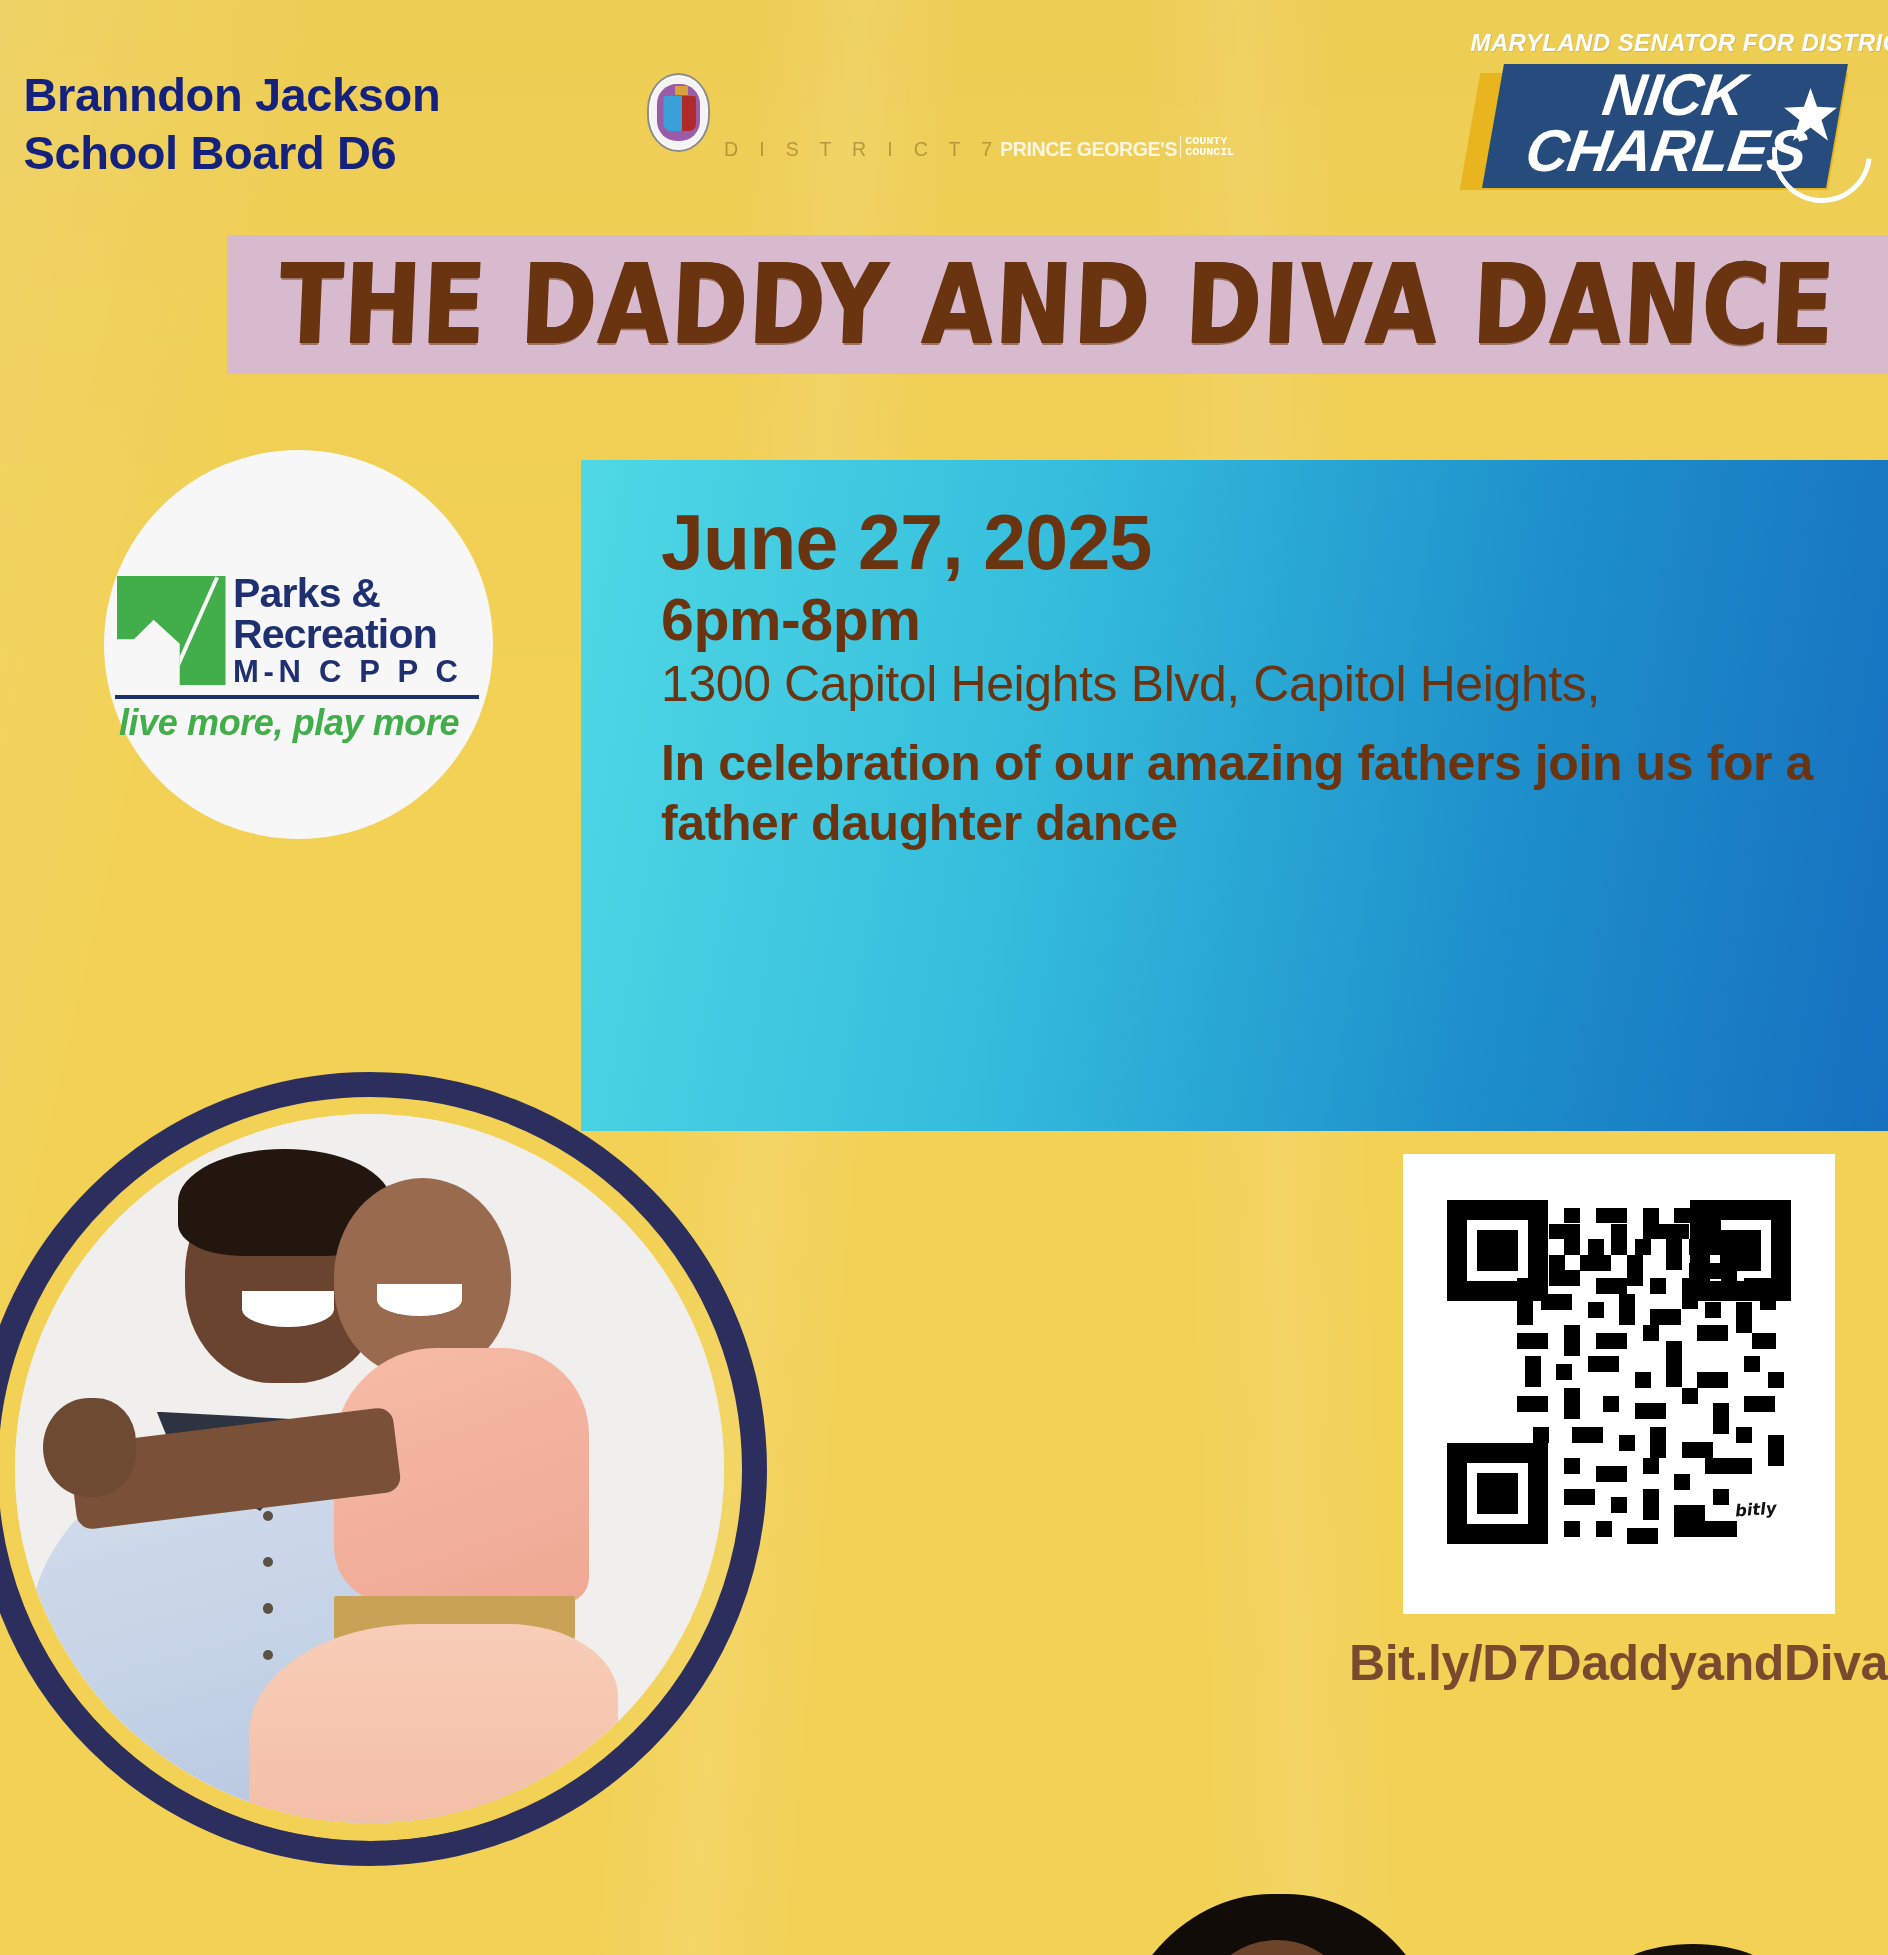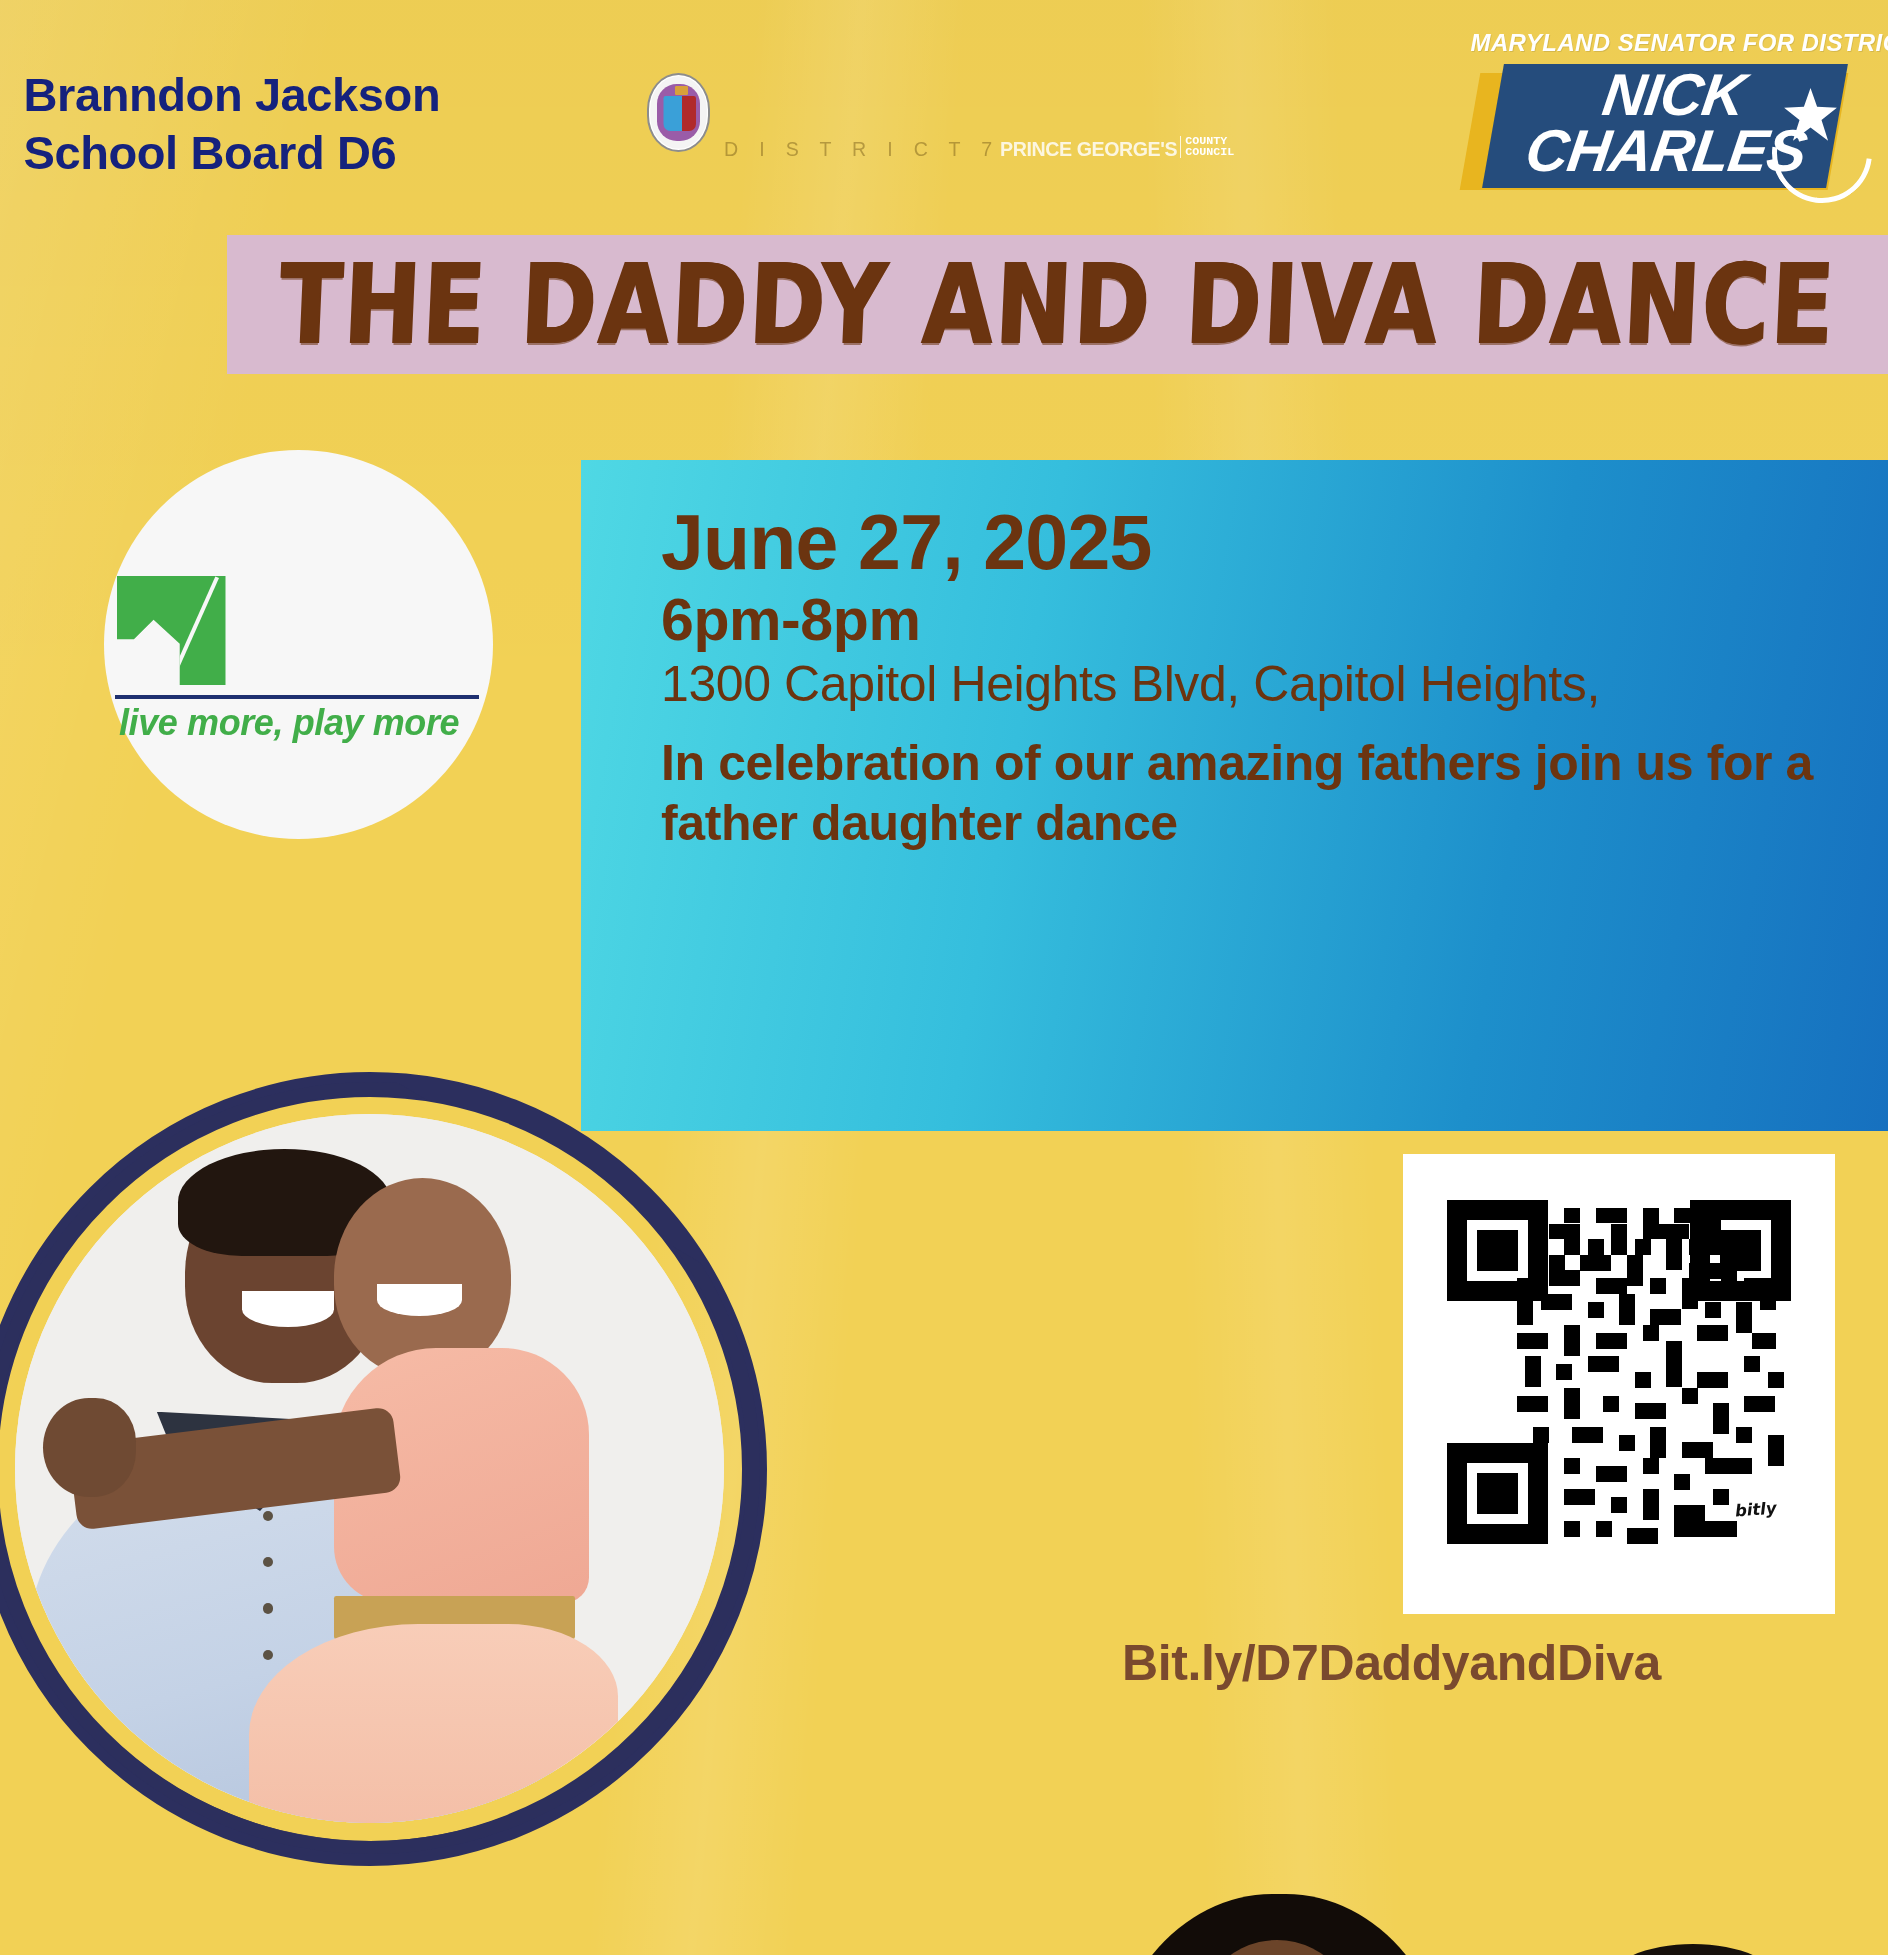--- a/index.html
+++ b/index.html
@@ -270,21 +270,21 @@
     font-family:"DejaVu Sans", sans-serif; font-weight:bold;
     font-size:16.4px; color:#111; font-style:italic; transform:rotate(-4deg);
   }
 
   
   .register{
     position:absolute; left:1122px; top:1631px; width:766px;
     color:#7A4A2E; font-weight:bold; font-size:50px; line-height:1.28;
     letter-spacing:-0.4px;
   }
-  .register .l2{ display:block; }
+  .register .l2{ display:block;text-align:right; }
 
   
   .people{ position:absolute; left:641px; top:1854px; width:1247px; height:591px; }
   .person{ position:absolute; bottom:0; }
   .p-head{ position:absolute; border-radius:50% 50% 46% 46%; }
   .p-hair{ position:absolute; border-radius:50% 50% 28% 28%; background:#16100B; }
 </style>
 </head>
 <body>
 
@@ -318,20 +318,25 @@
   </div>
 </div>
 
 <div class="title-band">
   <div class="title-text">THE DADDY AND DIVA DANCE</div>
 </div>
 
 <div class="parks-circle">
   <div class="parks-inner">
     <div class="parks-mark"></div>
+    <div class="parks-words">
+      <div class="parks-l1">Parks &amp;</div>
+      <div class="parks-l2">Recreation</div>
+      <div class="parks-l3">M-N C P P C</div>
+    </div>
     <div class="parks-rule"></div>
     <div class="parks-tag">live more, play more</div>
   </div>
 </div>
 
 <div class="info-panel">
   <div class="info-inner">
     <div class="info-date">June 27, 2025</div>
     <div class="info-time">6pm-8pm</div>
     <div class="info-address">1300 Capitol Heights Blvd, Capitol Heights,</div>

